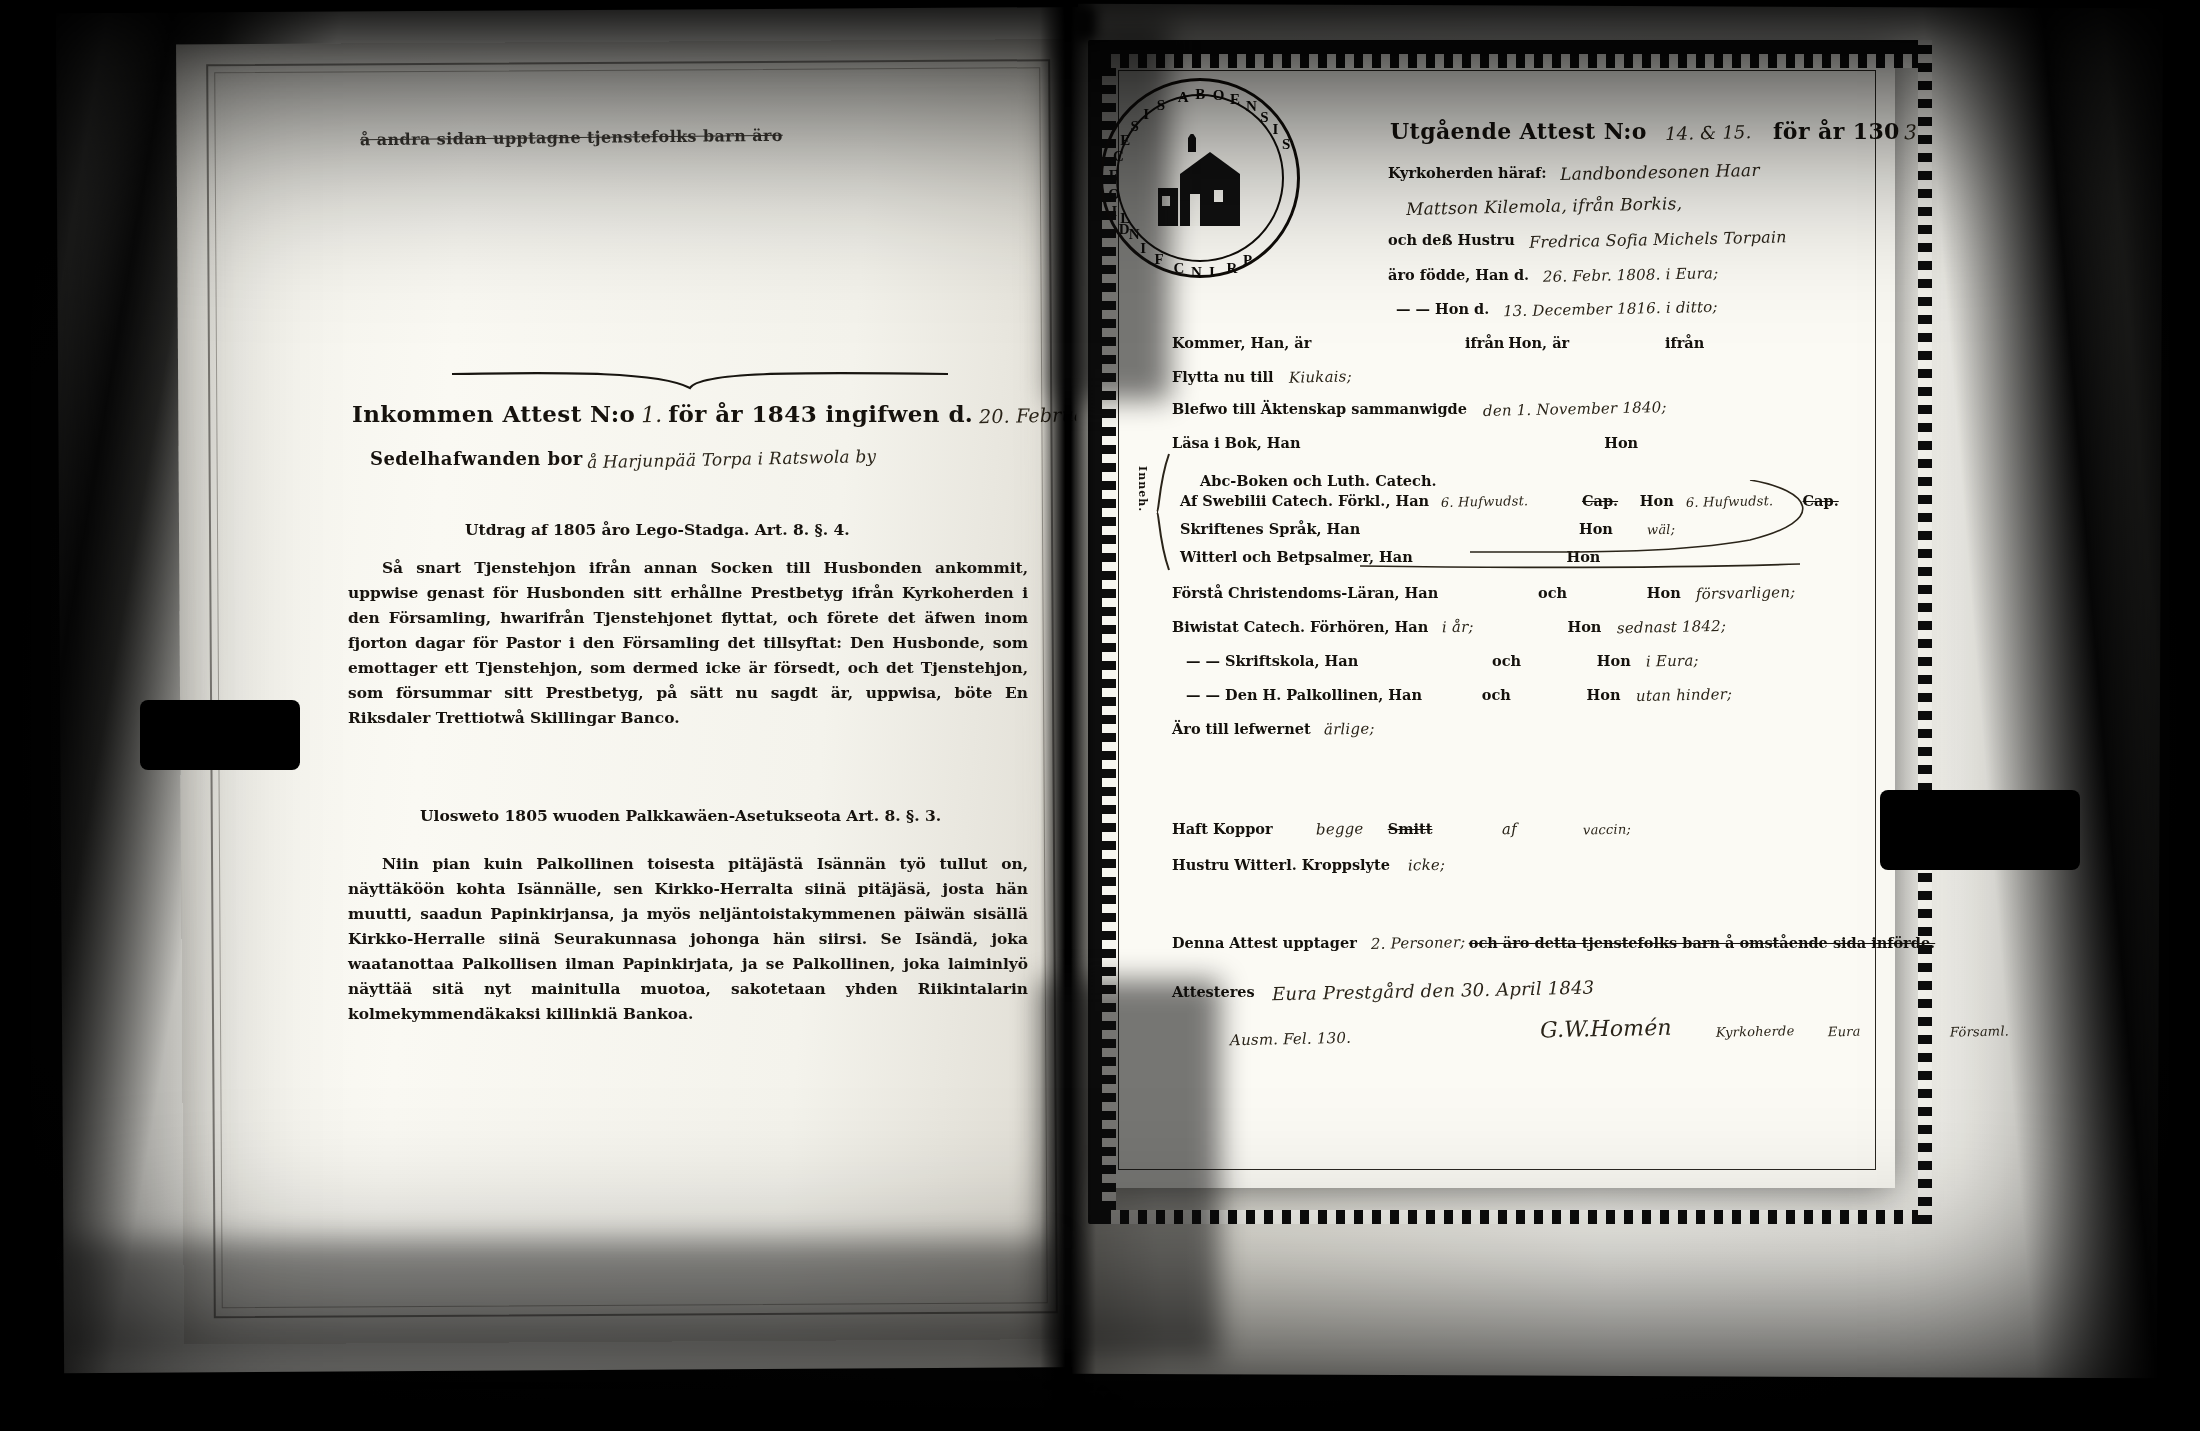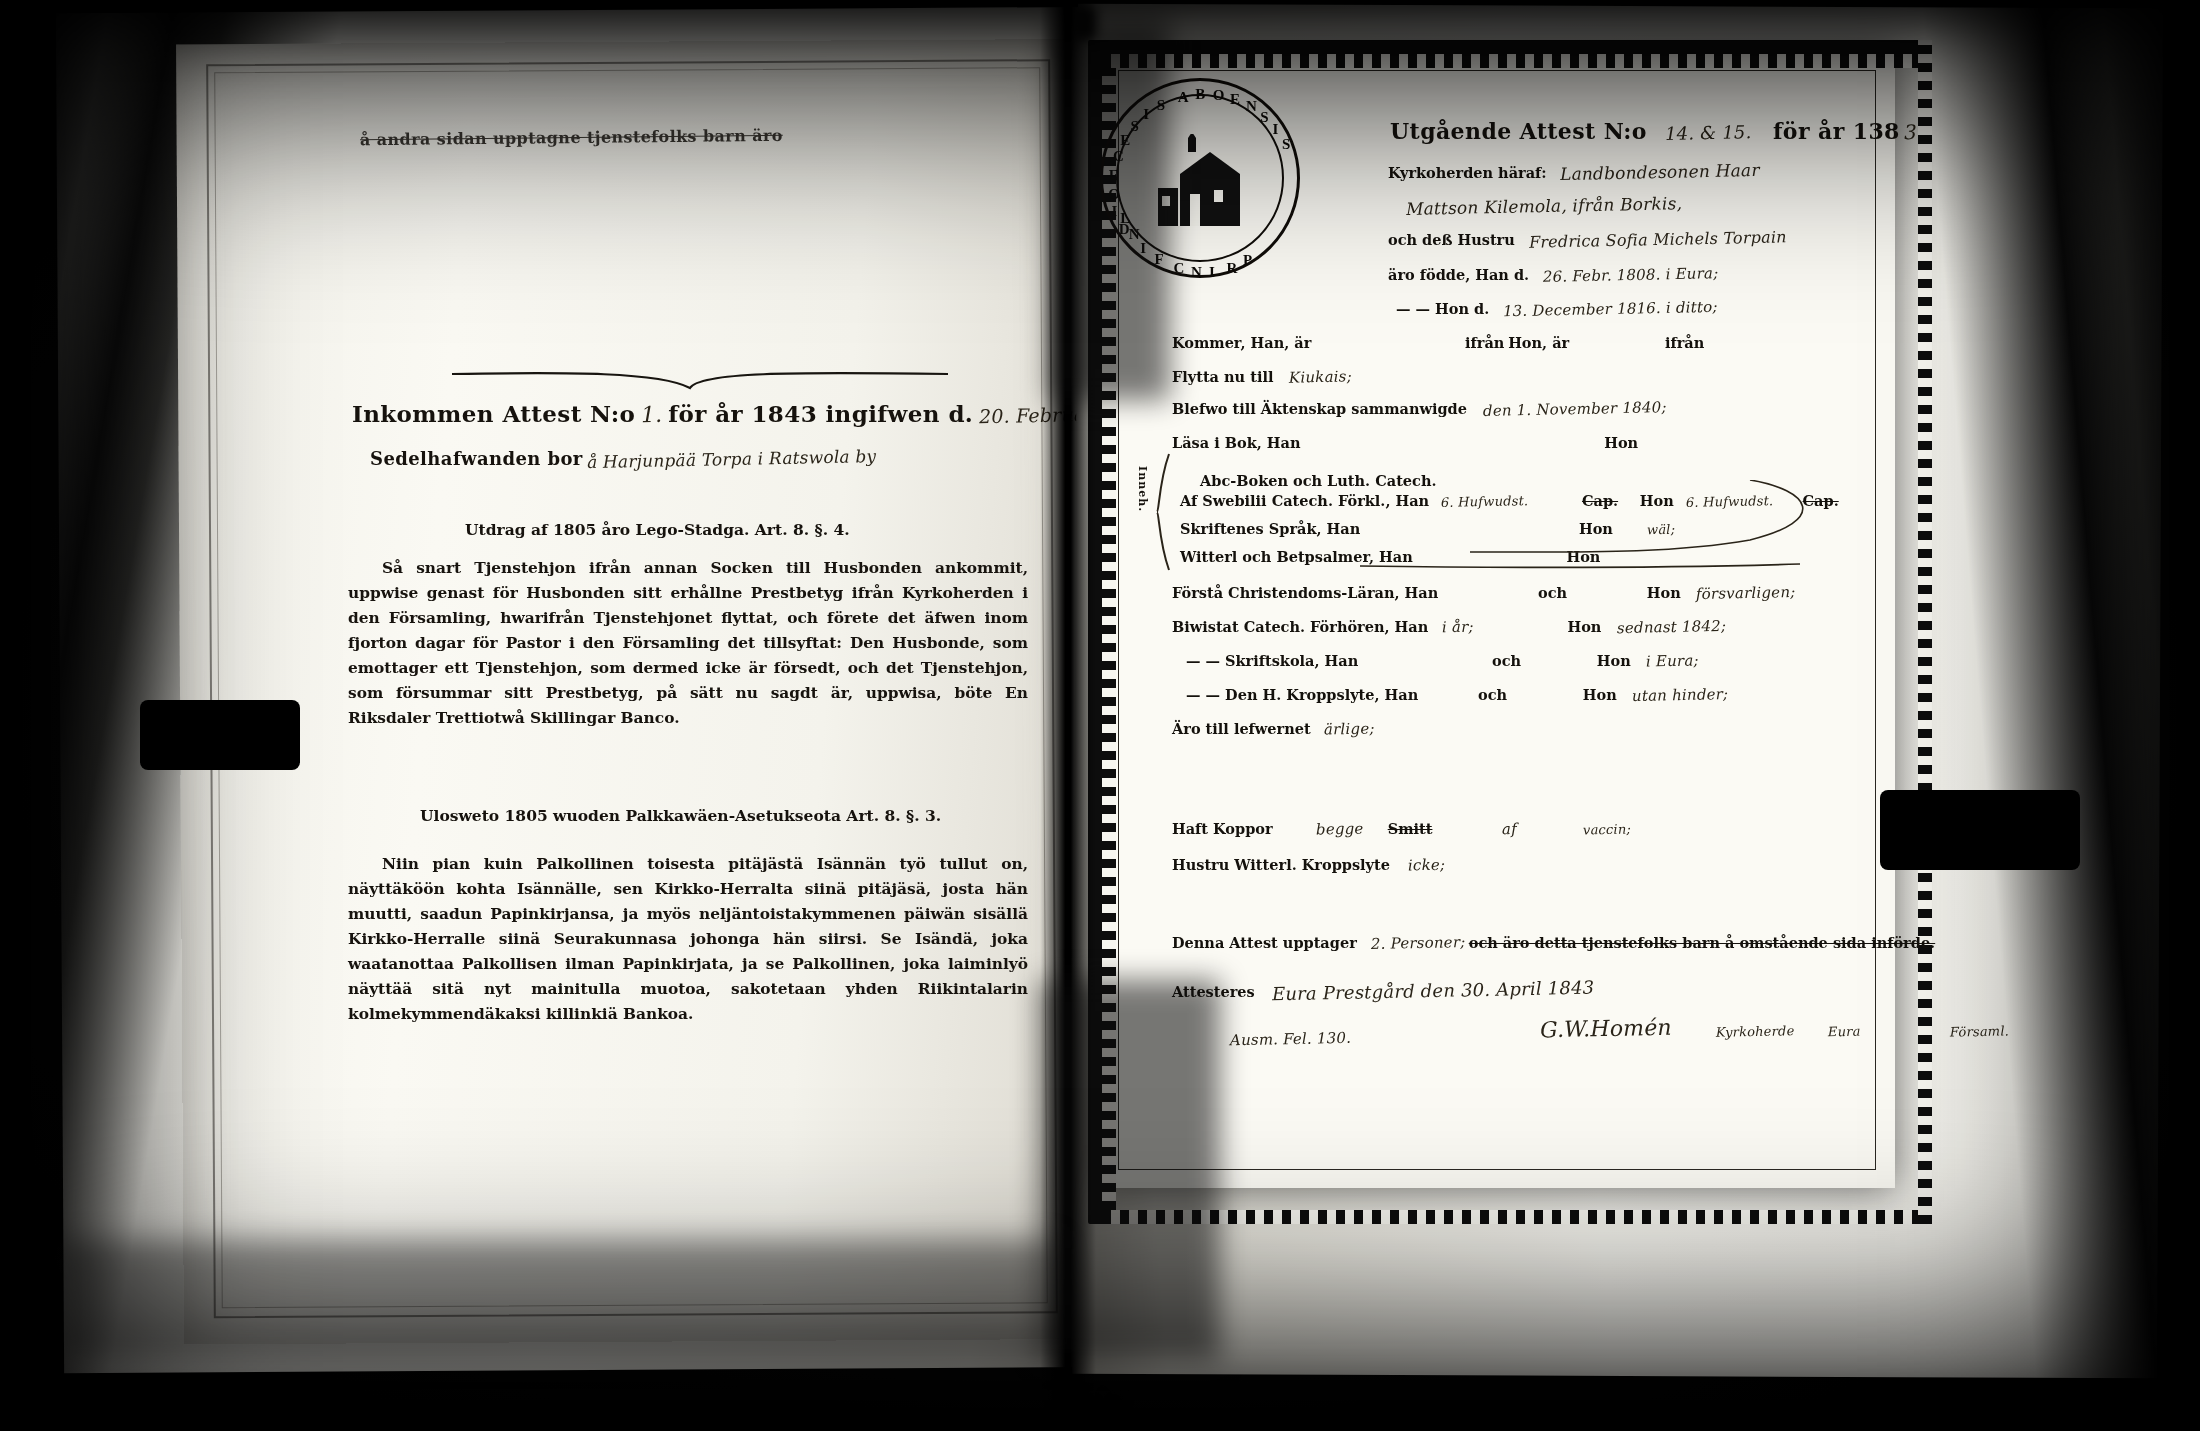--- a/index.html
+++ b/index.html
@@ -167,21 +167,21 @@
       <span style="transform:rotate(236deg) translate(0,-86px) rotate(-236deg)">N</span>
       <span style="transform:rotate(248deg) translate(0,-86px) rotate(-248deg)">L</span>
     </div>
   </div>
 
   <div class="cert-body">
 
     <div class="row" style="left:280px;top:40px;">
       <span class="blackletter" style="font-size:22px">Utgående Attest N:o</span>
       <span class="hand" style="font-size:18px;margin-left:14px">14. &amp; 15.</span>
-      <span class="blackletter" style="font-size:22px;margin-left:18px">för år 138</span>
+      <span class="blackletter" style="font-size:22px;margin-left:18px">för år 130</span>
       <span class="hand" style="font-size:20px">3</span>
     </div>
 
     <div class="row" style="left:278px;top:84px;">
       <span class="lbl">Kyrkoherden häraf:</span>
       <span class="hand" style="margin-left:10px;font-size:17px">Landbondesonen Haar</span>
     </div>
     <div class="row" style="left:296px;top:118px;">
       <span class="hand" style="font-size:17px">Mattson Kilemola, ifrån Borkis,</span>
     </div>
@@ -257,21 +257,21 @@
       <span class="lbl" style="margin-left:90px">Hon</span>
       <span class="hand" style="margin-left:12px">sednast 1842;</span>
     </div>
     <div class="row" style="left:76px;top:574px;">
       <span class="lbl">—  —  Skriftskola, Han</span>
       <span class="lbl" style="margin-left:130px">och</span>
       <span class="lbl" style="margin-left:72px">Hon</span>
       <span class="hand" style="margin-left:12px">i Eura;</span>
     </div>
     <div class="row" style="left:76px;top:608px;">
-      <span class="lbl">—  —  Den H. Kroppslyte, Han</span>
+      <span class="lbl">—  —  Den H. Palkollinen, Han</span>
       <span class="lbl" style="margin-left:56px">och</span>
       <span class="lbl" style="margin-left:72px">Hon</span>
       <span class="hand" style="margin-left:12px">utan hinder;</span>
     </div>
     <div class="row" style="left:62px;top:642px;">
       <span class="lbl">Äro till lefwernet</span>
       <span class="hand" style="margin-left:10px">ärlige;</span>
     </div>
 
     <div class="row" style="left:62px;top:742px;">

